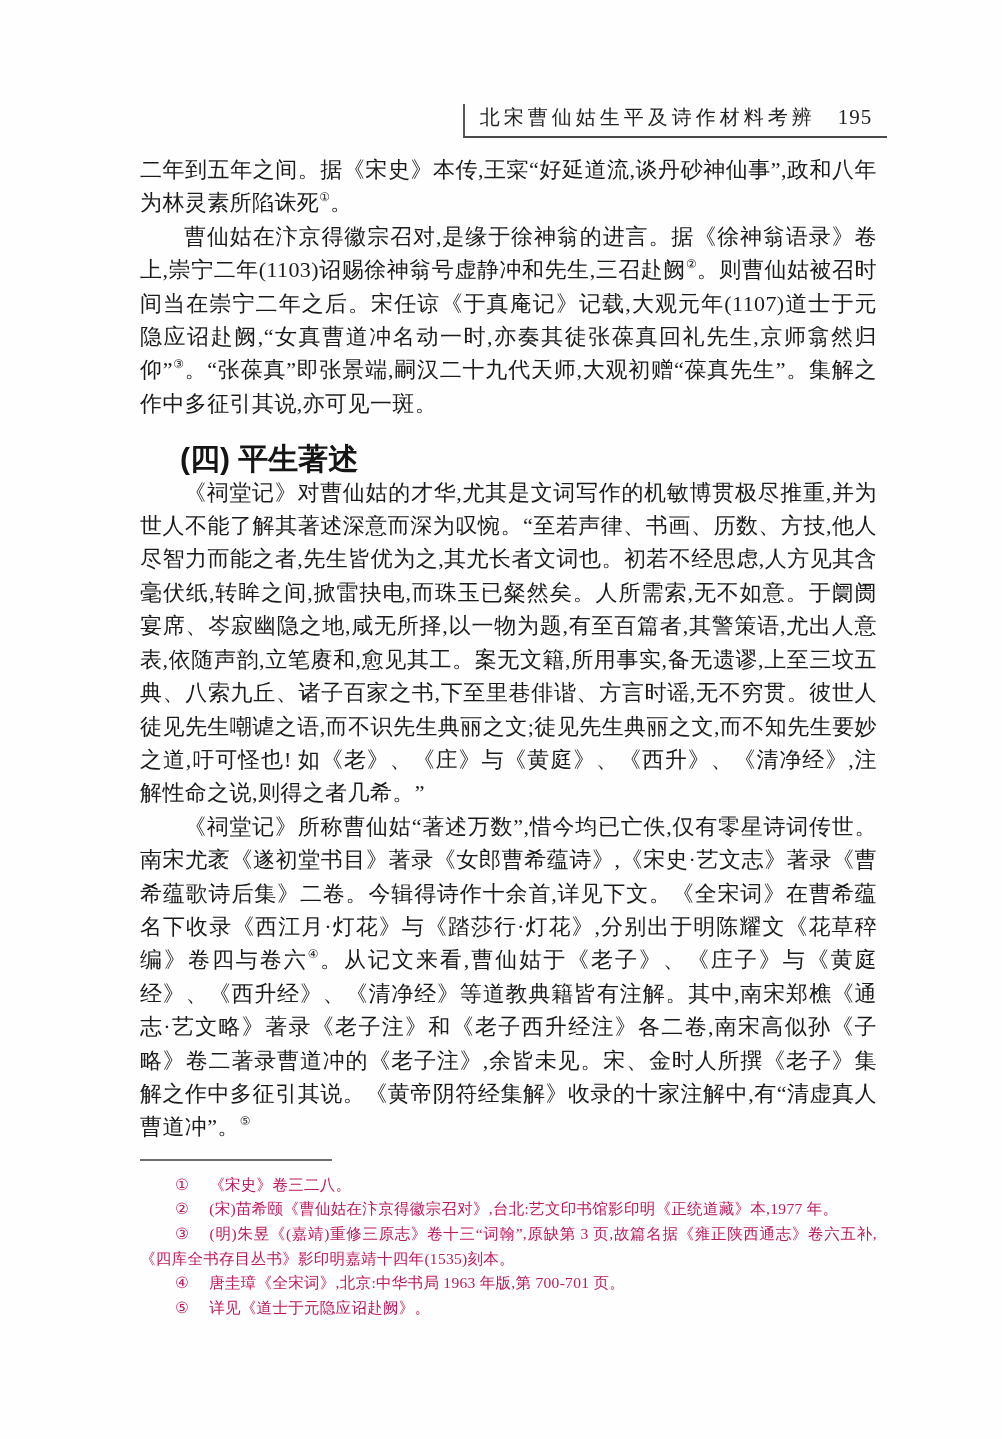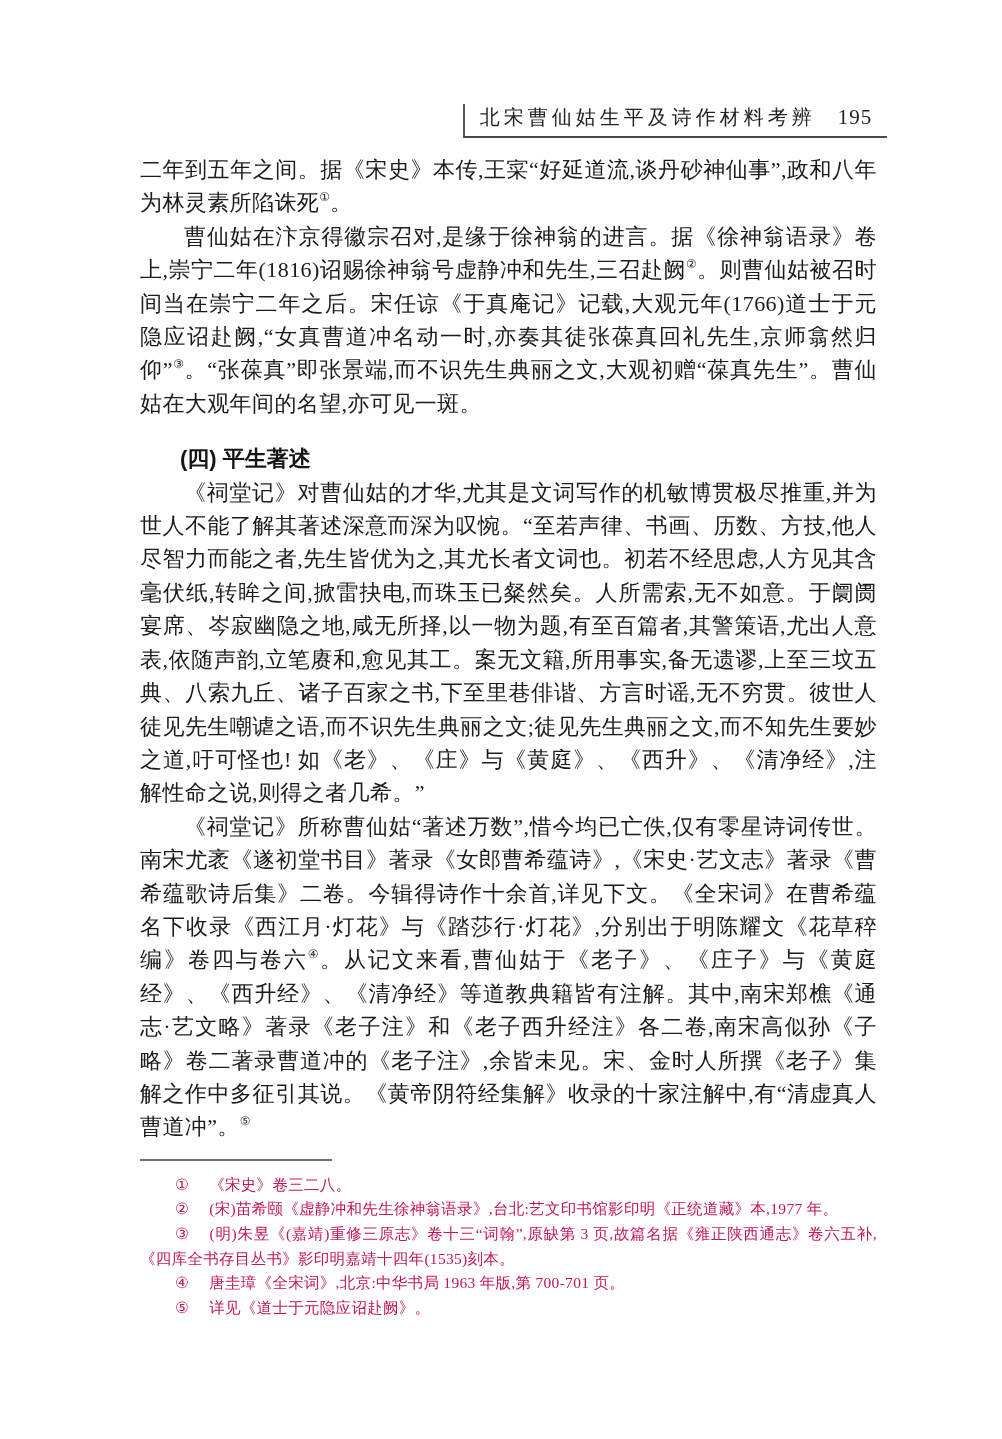--- a/index.html
+++ b/index.html
@@ -66,21 +66,21 @@
   sup.fnref {
     font-size: 12px;
     line-height: 0;
     vertical-align: 9px;
     letter-spacing: 0;
   }
   .section-heading {
     margin: 22px 0 0 0;
     padding-left: 40px;
     font-family: "Liberation Sans", "DejaVu Sans", sans-serif;
-    font-size: 22px;
+    font-size: 30px;
     font-weight: bold;
     line-height: 33.4px;
     color: #151515;
   }
   
   .fn-rule {
     width: 192px;
     border: none;
     border-top: 2.5px solid #6f6f6f;
     margin: 15px 0 12px 0;
@@ -105,32 +105,32 @@
 
   <div class="running-head">
     <span class="rh-title">北宋曹仙姑生平及诗作材料考辨</span>
     <span class="rh-page">195</span>
   </div>
 
   <div class="content">
 
     <p class="body-p no-indent"><span>二年到五年之间。据《宋史》本传,王寀“好延道流,谈丹砂神仙事”,政和八年为林灵素所陷诛死</span><sup class="fnref">①</sup><span>。</span></p>
 
-    <p class="body-p indent"><span>曹仙姑在汴京得徽宗召对,是缘于徐神翁的进言。据《徐神翁语录》卷上,崇宁二年(1816)诏赐徐神翁号虚静冲和先生,三召赴阙</span><sup class="fnref">②</sup><span>。则曹仙姑被召时间当在崇宁二年之后。宋任谅《于真庵记》记载,大观元年(1766)道士于元隐应诏赴阙,“女真曹道冲名动一时,亦奏其徒张葆真回礼先生,京师翕然归仰”</span><sup class="fnref">③</sup><span>。“张葆真”即张景端,而不识先生典丽之文,大观初赠“葆真先生”。曹仙姑在大观年间的名望,亦可见一斑。</span></p>
+    <p class="body-p indent"><span>曹仙姑在汴京得徽宗召对,是缘于徐神翁的进言。据《徐神翁语录》卷上,崇宁二年(1103)诏赐徐神翁号虚静冲和先生,三召赴阙</span><sup class="fnref">②</sup><span>。则曹仙姑被召时间当在崇宁二年之后。宋任谅《于真庵记》记载,大观元年(1107)道士于元隐应诏赴阙,“女真曹道冲名动一时,亦奏其徒张葆真回礼先生,京师翕然归仰”</span><sup class="fnref">③</sup><span>。“张葆真”即张景端,嗣汉二十九代天师,大观初赠“葆真先生”。集解之作中多征引其说,亦可见一斑。</span></p>
 
     <h2 class="section-heading">(四) 平生著述</h2>
 
     <p class="body-p indent"><span>《祠堂记》对曹仙姑的才华,尤其是文词写作的机敏博贯极尽推重,并为世人不能了解其著述深意而深为叹惋。“至若声律、书画、历数、方技,他人尽智力而能之者,先生皆优为之,其尤长者文词也。初若不经思虑,人方见其含毫伏纸,转眸之间,掀雷抉电,而珠玉已粲然矣。人所需索,无不如意。于阛阓宴席、岑寂幽隐之地,咸无所择,以一物为题,有至百篇者,其警策语,尤出人意表,依随声韵,立笔赓和,愈见其工。案无文籍,所用事实,备无遗谬,上至三坟五典、八索九丘、诸子百家之书,下至里巷俳谐、方言时谣,无不穷贯。彼世人徒见先生嘲谑之语,而不识先生典丽之文;徒见先生典丽之文,而不知先生要妙之道,吁可怪也! 如《老》、《庄》与《黄庭》、《西升》、《清净经》,注解性命之说,则得之者几希。”</span></p>
 
     <p class="body-p indent"><span>《祠堂记》所称曹仙姑“著述万数”,惜今均已亡佚,仅有零星诗词传世。南宋尤袤《遂初堂书目》著录《女郎曹希蕴诗》,《宋史·艺文志》著录《曹希蕴歌诗后集》二卷。今辑得诗作十余首,详见下文。《全宋词》在曹希蕴名下收录《西江月·灯花》与《踏莎行·灯花》,分别出于明陈耀文《花草稡编》卷四与卷六</span><sup class="fnref">④</sup><span>。从记文来看,曹仙姑于《老子》、《庄子》与《黄庭经》、《西升经》、《清净经》等道教典籍皆有注解。其中,南宋郑樵《通志·艺文略》著录《老子注》和《老子西升经注》各二卷,南宋高似孙《子略》卷二著录曹道冲的《老子注》,余皆未见。宋、金时人所撰《老子》集解之作中多征引其说。《黄帝阴符经集解》收录的十家注解中,有“清虚真人曹道冲”。</span><sup class="fnref">⑤</sup></p>
 
     <hr class="fn-rule">
 
     <div class="footnotes">
       <p class="fn"><span class="fn-marker">①</span><span class="fn-text">《宋史》卷三二八。</span></p>
-      <p class="fn"><span class="fn-marker">②</span><span class="fn-text">(宋)苗希颐《虚静冲和先生徐神翁语录》,台北:艺文印书馆影印明《正统道藏》本,1977 年。</span></p>
+      <p class="fn"><span class="fn-marker">②</span><span class="fn-text">(宋)苗希颐《曹仙姑在汴京得徽宗召对》,台北:艺文印书馆影印明《正统道藏》本,1977 年。</span></p>
       <p class="fn"><span class="fn-marker">③</span><span class="fn-text">(明)朱昱《(嘉靖)重修三原志》卷十三“词翰”,原缺第 3 页,故篇名据《雍正陕西通志》卷六五补,《四库全书存目丛书》影印明嘉靖十四年(1535)刻本。</span></p>
       <p class="fn"><span class="fn-marker">④</span><span class="fn-text">唐圭璋《全宋词》,北京:中华书局 1963 年版,第 700-701 页。</span></p>
       <p class="fn"><span class="fn-marker">⑤</span><span class="fn-text">详见《道士于元隐应诏赴阙》。</span></p>
     </div>
 
   </div>
 </div>
 
 </body></html>

